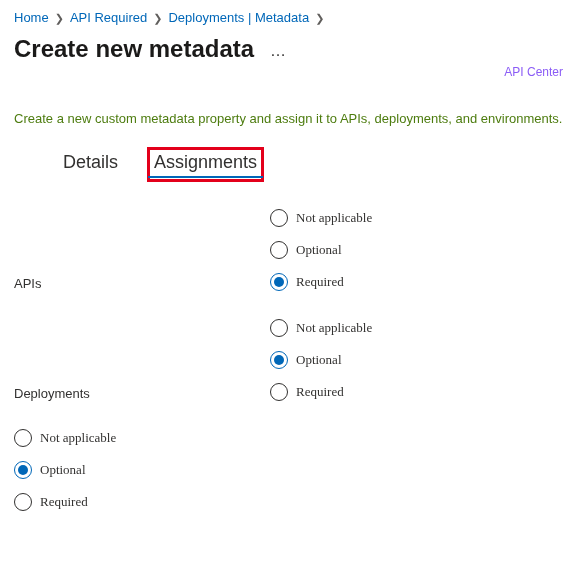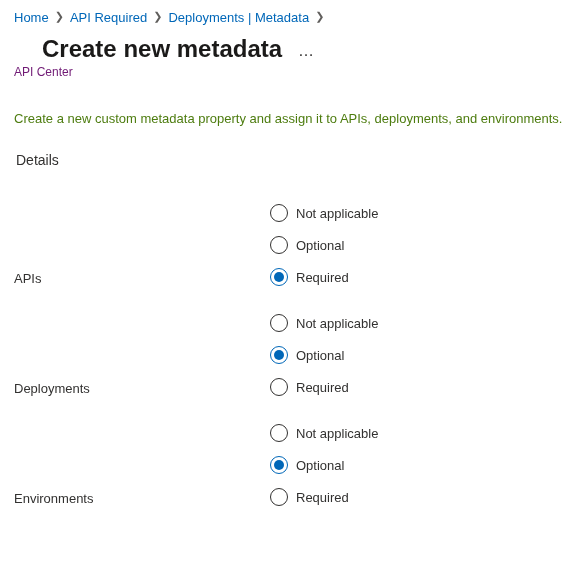--- a/index.html
+++ b/index.html
@@ -7,67 +7,68 @@
       font-family: "Segoe UI", -apple-system, BlinkMacSystemFont, sans-serif;
       font-size: 13px;
       color: #323130;
       background: #ffffff;
       width: 577px;
       height: 578px;
       overflow: hidden;
     }
     .breadcrumb {
       display: flex;
-      align-items: flex-start;
+      align-items: flex-end;
       gap: 6px;
       padding: 10px 14px 4px 14px;
       font-size: 13px;
     }
     .breadcrumb a {
       color: #0067b8;
       text-decoration: none;
       cursor: pointer;
     }
     .breadcrumb .sep { color: #605e5c; font-size: 11px; }
     .heading-row {
       display: flex;
       align-items: center;
       gap: 12px;
       padding: 6px 14px 0 14px;
-      margin-left: 28px;
     }
     .heading {
       font-size: 24px;
       font-weight: 600;
       color: #1b1a19;
     }
     .ellipsis-btn {
       font-size: 16px;
       color: #323130;
       cursor: pointer;
       padding: 2px 4px;
       letter-spacing: 1px;
       line-height: 1;
       margin-top: 4px;
     }
     .subtitle {
       padding: 2px 14px 0 14px;
       font-size: 12px;
-      color: #701a75;
+      color: #8b5cf6;
+      text-align: right;
     }
     .description {
       padding: 32px 14px 0 14px;
       font-size: 13px;
       color: #4d7c0f;
     }
     .tabs {
       display: flex;
       gap: 28px;
       padding: 22px 14px 0 14px;
-      font-size: 14px;
+      font-size: 18px;
+      margin-left: 47px;
     }
     .tab {
       padding: 4px 2px 8px 2px;
       color: #323130;
       cursor: pointer;
       position: relative;
     }
     .tab.active::after {
       content: "";
       position: absolute;
@@ -98,20 +99,21 @@
     .radio-group {
       display: flex;
       flex-direction: column;
       gap: 14px;
     }
     .radio-item {
       display: flex;
       align-items: center;
       gap: 8px;
       cursor: pointer;
+      font-family: Liberation Serif, serif;
     }
     .radio-circle {
       width: 18px;
       height: 18px;
       border: 1px solid #323130;
       border-radius: 50%;
       display: flex;
       align-items: center;
       justify-content: center;
       flex-shrink: 0;
@@ -146,20 +148,21 @@
   <h1 class="heading">Create new metadata</h1>
   <span class="ellipsis-btn">…</span>
 </div>
 
 <div class="subtitle">API Center</div>
 
 <div class="description">Create a new custom metadata property and assign it to APIs, deployments, and environments.</div>
 
 <div class="tabs">
   <div class="tab">Details</div>
+  <div class="tab active highlighted">Assignments</div>
 </div>
 
 <div class="form-area">
 
   <div class="form-row">
     <div class="form-label">APIs</div>
     <div class="radio-group">
       <div class="radio-item">
         <span class="radio-circle"></span>
         <span class="radio-label">Not applicable</span>
@@ -191,21 +194,20 @@
         <span class="radio-label">Optional</span>
       </div>
       <div class="radio-item">
         <span class="radio-circle"></span>
         <span class="radio-label">Required</span>
       </div>
     </div>
   </div>
 
   <div class="form-row">
-    <div class="form-label">Environments</div>
     <div class="radio-group">
       <div class="radio-item">
         <span class="radio-circle"></span>
         <span class="radio-label">Not applicable</span>
       </div>
       <div class="radio-item">
         <span class="radio-circle checked">
             <span class="radio-dot"></span>
           </span>
         <span class="radio-label">Optional</span>

